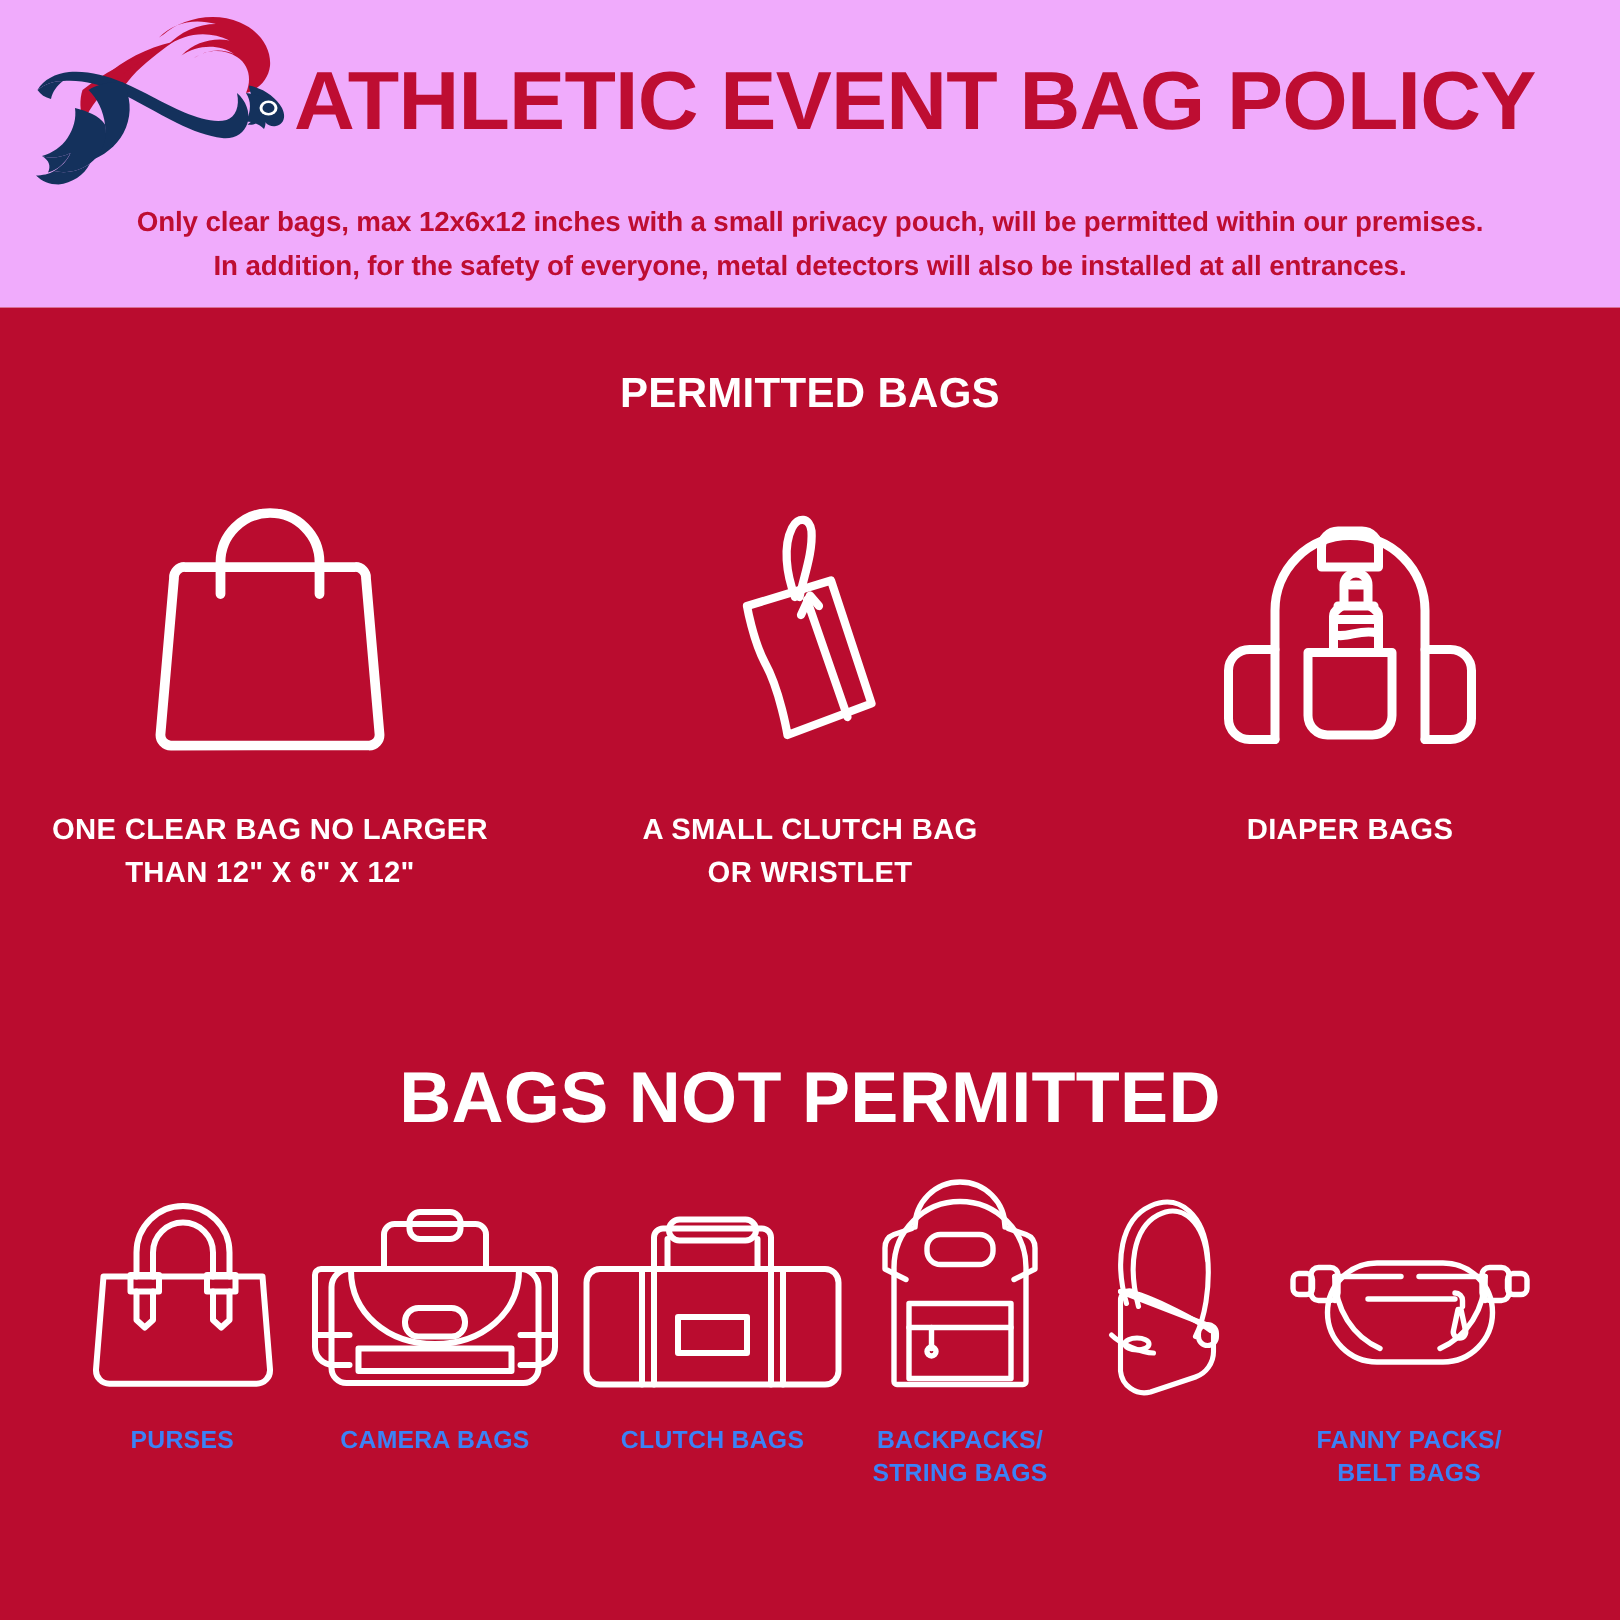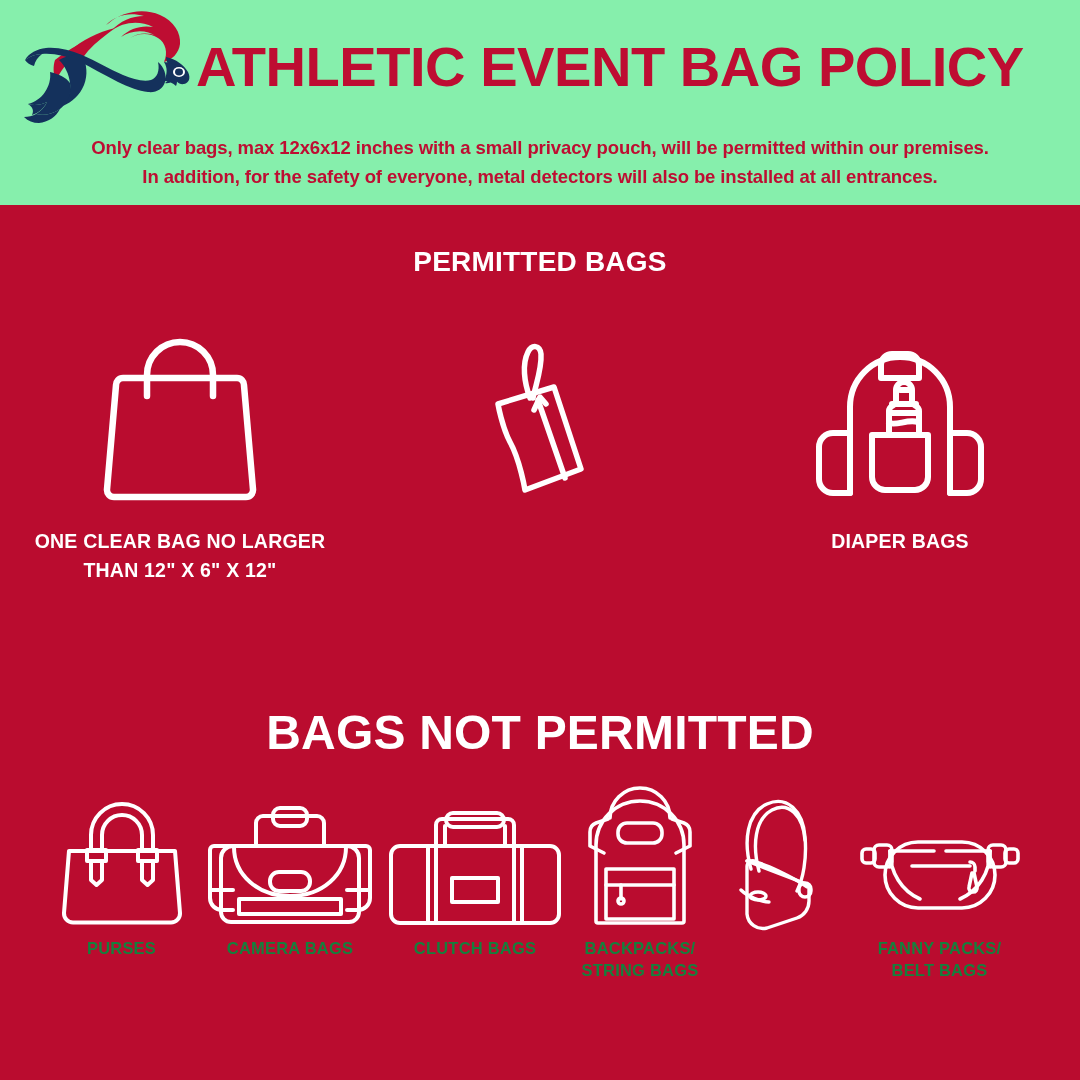--- a/index.html
+++ b/index.html
@@ -7,21 +7,21 @@
     width:1080px;height:1080px;
     background:#ffffff;
     font-family:"Liberation Sans", sans-serif;
     overflow:hidden;
   }
   #page{position:relative;width:1080px;height:1080px;}
 
   
   .header{
     position:absolute;left:0;top:0;width:1080px;height:205px;
-    background:#86efac;
+    background:#f0abfc;
   }
   .header-top{
     position:absolute;left:0;top:8px;width:1080px;height:118px;
     display:flex;align-items:center;justify-content:flex-start;
   }
   .logo{
     width:200px;height:118px;flex:0 0 200px;margin-left:6px;
     display:flex;align-items:center;justify-content:center;
   }
   .title{
@@ -64,35 +64,35 @@
   
   .permitted-row{
     position:absolute;left:0;top:330px;width:1080px;height:280px;
     display:flex;align-items:flex-start;justify-content:space-around;
   }
   .perm-item{
     width:340px;display:flex;flex-direction:column;align-items:center;
   }
   .perm-art{height:185px;display:flex;align-items:center;justify-content:center;}
   .perm-label{
-    margin-top:12px;color:#ffffff;font-weight:bold;font-size:19.5px;
+    margin-top:24px;color:#ffffff;font-weight:bold;font-size:19.5px;
     text-align:center;line-height:1.5;letter-spacing:0.2px;
   }
 
   
   .not-row{
     position:absolute;left:0;top:795px;width:1080px;height:230px;
     display:flex;align-items:flex-start;justify-content:center;
   }
   .not-item{
     display:flex;flex-direction:column;align-items:center;
   }
   .not-art{height:130px;display:flex;align-items:flex-end;justify-content:center;}
   .not-label{
-    margin-top:12px;color:#15803d;font-weight:bold;font-size:16.5px;
+    margin-top:24px;color:#3b82f6;font-weight:bold;font-size:16.5px;
     text-align:center;line-height:1.35;letter-spacing:0.2px;white-space:pre-line;
   }
   .w-purse{width:152px;}
   .w-camera{width:185px;}
   .w-duffle{width:185px;}
   .w-backpack{width:145px;}
   .w-messenger{width:132px;}
   .w-fanny{width:190px;}
 
   svg{display:block;overflow:visible;}
@@ -172,20 +172,24 @@
 
     <div class="perm-item">
       <div class="perm-art">
         <svg width="120" height="170" viewBox="0 0 120 170" fill="none" stroke="#ffffff" stroke-width="5.5" stroke-linecap="round" stroke-linejoin="round">
           <path d="M50 60 C44 44 42 26 48 14 C52 6 60 7 61 16 C62 30 56 46 53 60"></path>
           <path d="M18 66 L74 49 L101 131 L45 152 C45 152 40 122 30 104 C22 89 18 66 18 66 Z"></path>
           <path d="M58 62 L85 140"></path>
           <path d="M54 72 L60 59 L66 66"></path>
         </svg>
       </div>
+      <div class="perm-label">
+        <span>A SMALL CLUTCH BAG</span><br>
+        <span>OR WRISTLET</span>
+      </div>
     </div>
 
     <div class="perm-item">
       <div class="perm-art">
         <svg width="166" height="152" viewBox="0 0 166 152" fill="none" stroke="#ffffff" stroke-width="6" stroke-linecap="round" stroke-linejoin="round">
 
           <path d="M33 146 V60 a50 50 0 0 1 100 0 v86"></path>
 
           <path d="M64 18 a11 11 0 0 1 11 -11 h16 a11 11 0 0 1 11 11 v13 h-38 z"></path>
 

